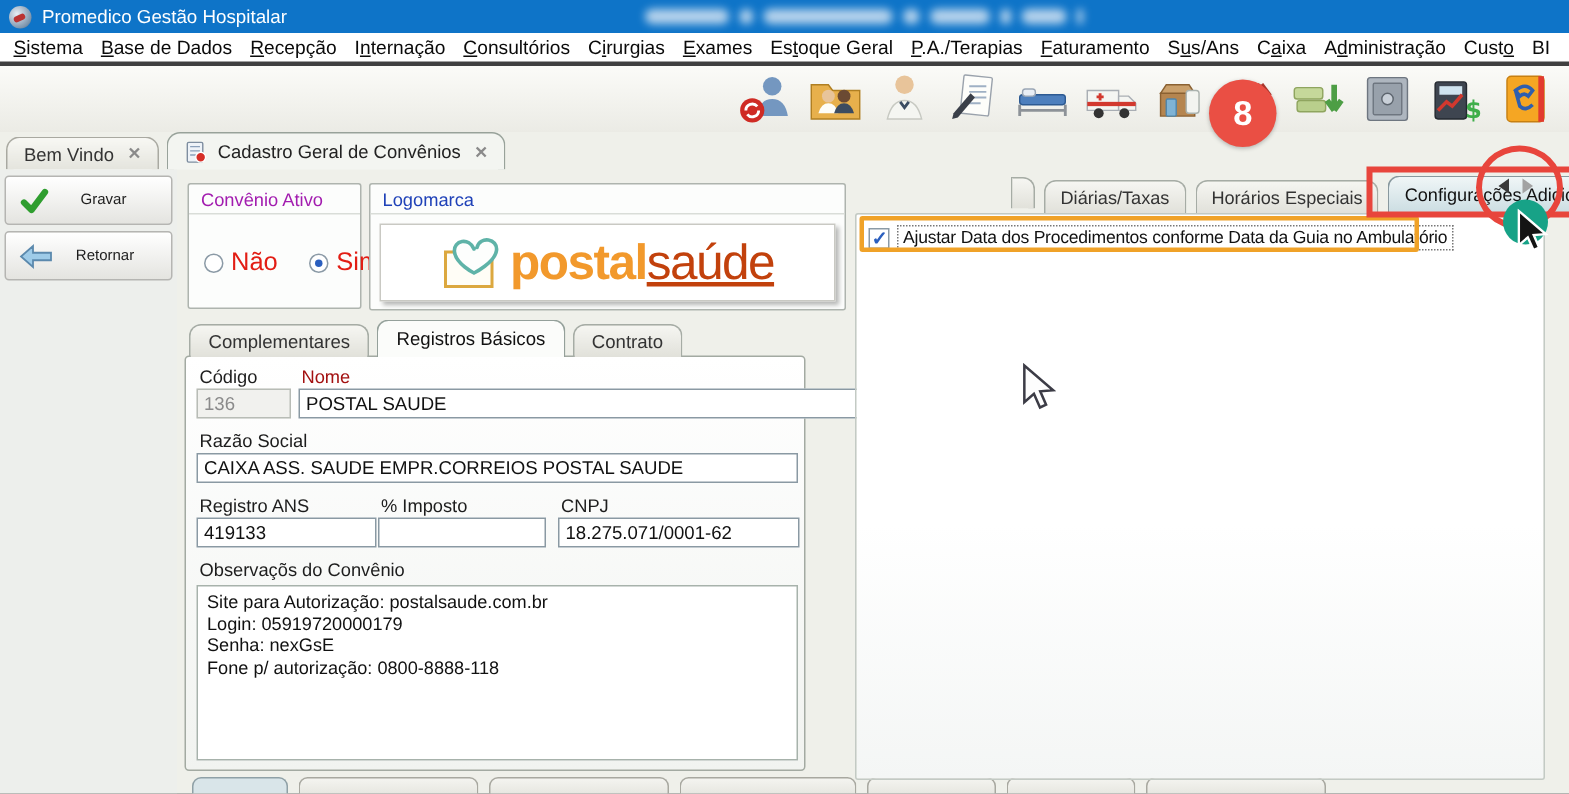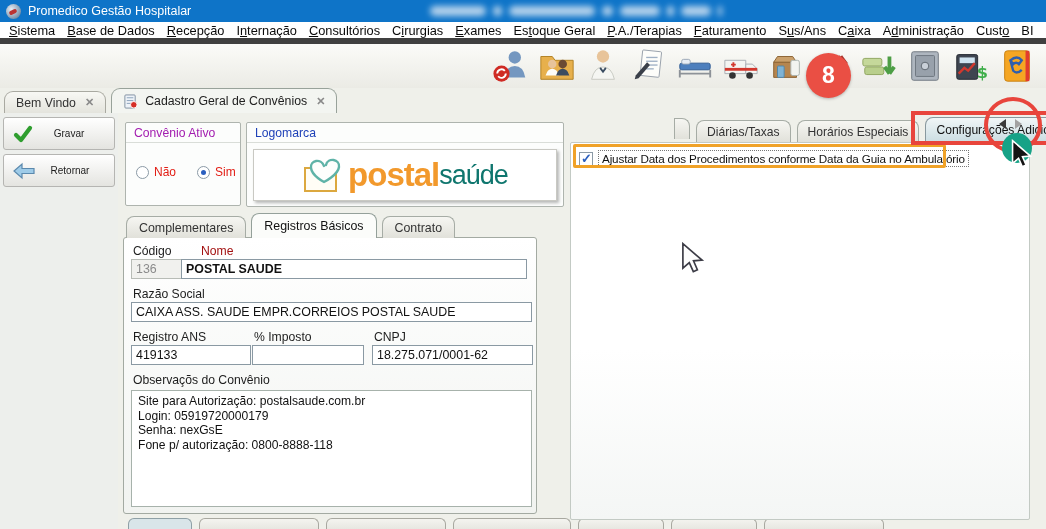--- a/index.html
+++ b/index.html
@@ -9,21 +9,21 @@
   
   .titlebar { position:absolute; left:0; top:0; width:1046px; height:22px; background:#0e74c8;
     display:flex; align-items:center; gap:7px; padding-left:6px; color:#fff; font-size:12.5px; }
   .app-icon { width:15px; height:15px; border-radius:50%; background:radial-gradient(circle at 35% 35%, #e8eef5, #7d95ad 70%, #45596e); position:relative; flex:0 0 auto; }
   .app-icon::after { content:""; position:absolute; left:3px; top:6px; width:8px; height:4px; border-radius:3px; background:#b33; transform:rotate(-25deg); }
   .blur-blobs { position:absolute; left:430px; top:4px; height:13px; display:flex; gap:7px; align-items:center; }
   .blob { height:10px; background:#dfeaf5; opacity:.8; border-radius:5px; filter:blur(3px); }
 
   
   .menubar { position:absolute; left:0; top:22px; width:1046px; height:22px; background:#ffffff;
-    display:flex; align-items:center; font-size:12.8px; color:#0a0a0a; border-bottom:6px solid #404040; }
+    display:flex; align-items:flex-start; font-size:12.8px; color:#0a0a0a; border-bottom:3px solid #404040; }
   .menu-item { padding:2px 6px; white-space:nowrap; cursor:default; }
   .menu-item:first-child { margin-left:3px; }
 
   
   .toolbar { position:absolute; left:0; top:44px; width:1046px; height:44px;
     background:linear-gradient(#fbfbf8,#ebebe5); display:flex; justify-content:flex-end;
     align-items:center; gap:8px; padding-right:10px; }
   .tool-icon { width:38px; height:38px; flex:0 0 auto; }
 
   
@@ -44,29 +44,29 @@
   .content { position:absolute; left:118px; top:113px; width:928px; height:416px; }
 
   .groupbox { position:absolute; border:1px solid #aeb4ae; background:#fcfdfc; border-radius:2px; }
   .gb-title { font-size:12.2px; padding:3px 0 2px 8px; border-bottom:1px solid #d9ddd8; }
   .gb-convenio { left:7px; top:9px; width:116px; height:84px; }
   .gb-convenio .gb-title { color:#a21caf; }
   .gb-logo { left:128px; top:9px; width:318px; height:85px; }
   .gb-logo .gb-title { color:#2042b8; }
 
   .radio-row { display:flex; gap:21px; margin:22px 0 0 10px; }
-  .radio-opt { display:flex; align-items:center; gap:5px; font-size:12px; color:#e21d14; }
+  .radio-opt { display:flex; align-items:center; gap:5px; font-size:17px; color:#e21d14; }
   .radio { width:13px; height:13px; border-radius:50%; border:1px solid #8b9aa6; background:#fff; position:relative; }
   .radio.sel::after { content:""; position:absolute; left:3px; top:3px; width:5px; height:5px; border-radius:50%; background:#2b5fbf; }
 
   .logo-box { position:absolute; left:6px; top:26px; width:304px; height:52px; background:#fff;
     border:1px solid #c9c9c3; box-shadow:2px 2px 3px rgba(0,0,0,.28);
     display:flex; align-items:center; justify-content:center; }
   .brand-bold { font-size:33px; font-weight:bold; color:#f2992c; letter-spacing:-1px; }
-  .brand-light { font-size:27px; color:#0f766e; letter-spacing:-1px; }
+  .brand-light { font-size:33px; color:#c2410c; letter-spacing:-1px;text-decoration:underline; }
 
   
   .detail-tabs { position:absolute; left:8px; top:100px; display:flex; align-items:flex-end; z-index:2; }
   .dtab { height:22px; padding:0 12px; display:flex; align-items:center; font-size:12.4px; color:#333;
     border:1px solid #a6aca5; border-bottom:none; border-radius:8px 8px 0 0;
     background:linear-gradient(#f6f6f2,#e1e1da); margin-right:5px; }
   .dtab.active { height:25px; background:#fbfcfa; border-color:#94a09a; color:#111; }
 
   .form-panel { position:absolute; left:5px; top:124px; width:414px; height:277px;
     background:linear-gradient(180deg,#ffffff,#f1f3f0); border:1px solid #a3aaa2; border-radius:3px; z-index:1; }
@@ -303,21 +303,21 @@
     <div class="detail-tabs">
       <div class="dtab">Complementares</div>
       <div class="dtab active">Registros Básicos</div>
       <div class="dtab">Contrato</div>
     </div>
 
     <div class="form-panel">
       <span class="flabel" style="left:9px;top:6px">Código</span>
       <input class="finput" style="left: 7px; top: 21px; width: 63px;" disabled="" value="136">
       <span class="flabel red" style="left:77px;top:6px">Nome</span>
-      <input class="finput" style="left: 57px; top: 21px; width: 346px; font-weight: bold;" value="POSTAL SAUDE">
+      <input class="finput" style="left: 75px; top: 21px; width: 384px;" value="POSTAL SAUDE">
 
       <span class="flabel" style="left:9px;top:49px">Razão Social</span>
       <input class="finput" style="left: 7px; top: 64px; width: 401px;" value="CAIXA ASS. SAUDE EMPR.CORREIOS POSTAL SAUDE">
 
       <span class="flabel" style="left:9px;top:92px">Registro ANS</span>
       <input class="finput" style="left: 7px; top: 107px; width: 120px;" value="419133">
       <span class="flabel" style="left:130px;top:92px">% Imposto</span>
       <input class="finput" style="left: 128px; top: 107px; width: 112px;" value="">
       <span class="flabel" style="left:250px;top:92px">CNPJ</span>
       <input class="finput" style="left: 248px; top: 107px; width: 161px;" value="18.275.071/0001-62">

